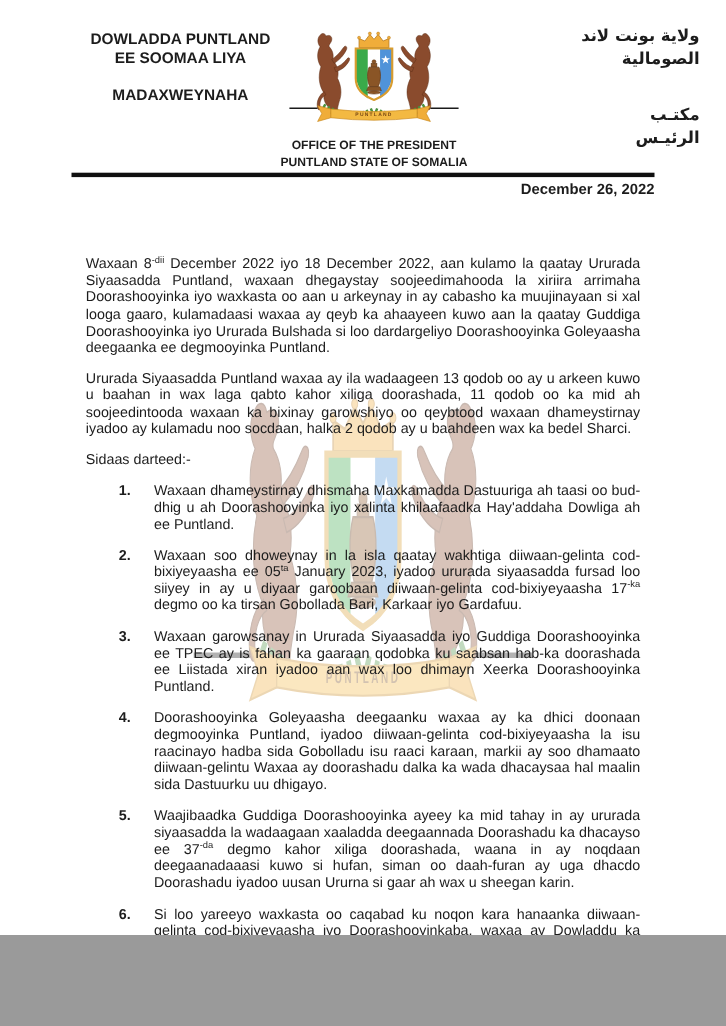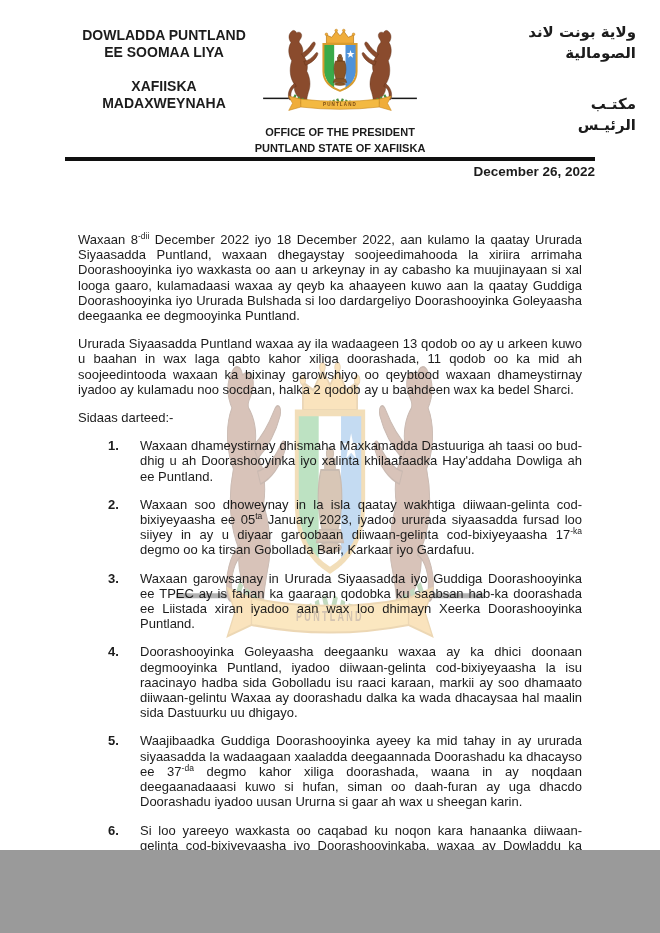--- a/index.html
+++ b/index.html
@@ -118,41 +118,40 @@
   <div class="watermark">
     <svg viewBox="0 0 220 130" width="332" height="330" preserveAspectRatio="none">
       <use href="#emblem-art"></use>
     </svg>
   </div>
 
   <div class="header-left">
     <div>DOWLADDA PUNTLAND</div>
     <div>EE SOOMAA LIYA</div>
     <div class="hl-gap"></div>
-    <div>XAFIISKA</div>
     <div>MADAXWEYNAHA</div>
   </div>
 
   <div class="emblem">
     <svg viewBox="0 0 220 130" width="166" height="98">
       <use href="#emblem-art"></use>
     </svg>
   </div>
 
   <div class="header-right">
     <div>ولاية بونت لاند</div>
     <div>الصومالية</div>
     <div class="hr-gap"></div>
     <div>مكتـب</div>
     <div>الرئيـس</div>
   </div>
 
   <div class="office-block">
     <div>OFFICE OF THE PRESIDENT</div>
-    <div>PUNTLAND STATE OF XAFIISKA</div>
+    <div>PUNTLAND STATE OF SOMALIA</div>
   </div>
 
   <div class="rule"></div>
 
   <div class="date-line">December 26, 2022</div>
 
 
   <div class="content">
       <p class="para"><span>Waxaan 8</span><sup>-dii</sup><span> December 2022 iyo 18 December 2022, aan kulamo la qaatay Ururada Siyaasadda Puntland, waxaan dhegaystay soojeedimahooda la xiriira arrimaha Doorashooyinka iyo waxkasta oo aan u arkeynay in ay cabasho ka muujinayaan si xal looga gaaro, kulamadaasi waxaa ay qeyb ka ahaayeen kuwo aan la qaatay Guddiga Doorashooyinka iyo Ururada Bulshada si loo dardargeliyo Doorashooyinka Goleyaasha deegaanka ee degmooyinka Puntland.</span></p>
       <p class="para"><span>Ururada Siyaasadda Puntland waxaa ay ila wadaageen 13 qodob oo ay u arkeen kuwo u baahan in wax laga qabto kahor xiliga doorashada, 11 qodob oo ka mid ah soojeedintooda waxaan ka bixinay garowshiyo oo qeybtood waxaan dhameystirnay iyadoo ay kulamadu noo socdaan, halka 2 qodob ay u baahdeen wax ka bedel Sharci.</span></p>

